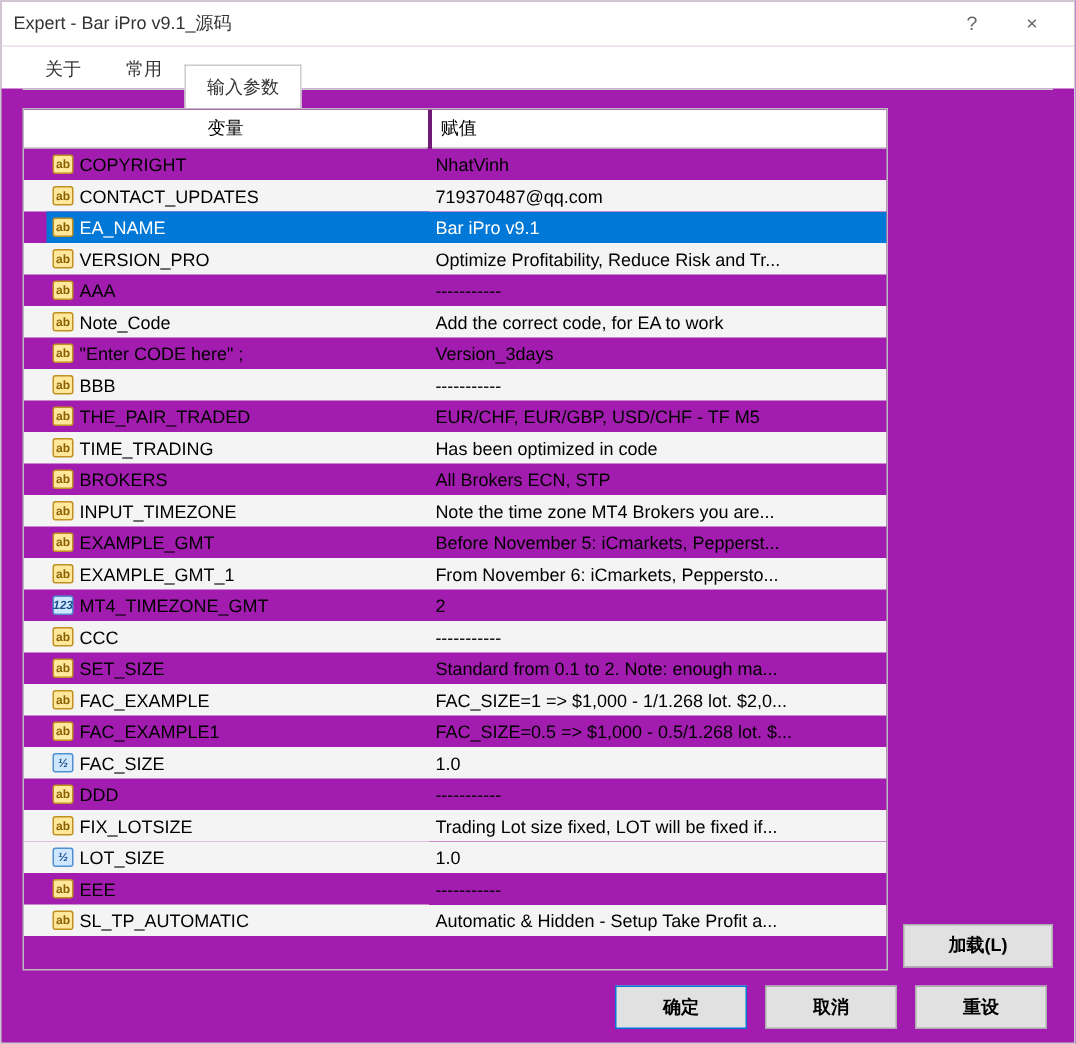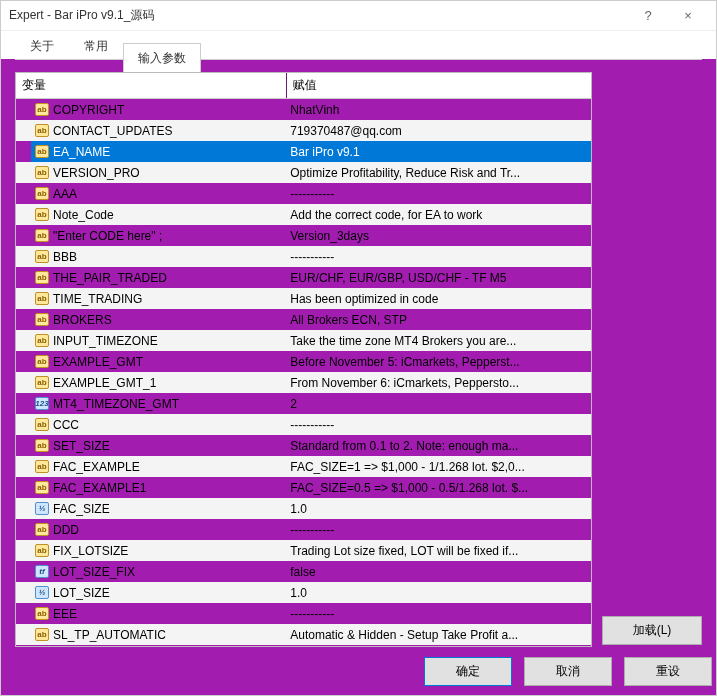--- a/index.html
+++ b/index.html
@@ -26,38 +26,38 @@
   .tab.active { border-color: #ccc; background: #fff; position: relative; top: 12px; }
   .tabstrip-line { height: 1px; background: #ccc; margin: 0 14px; }
   .content { flex: 1; display: flex; padding: 12px 14px 8px; gap: 10px; min-height: 0; }
   .table-wrap { flex: 1; border: 1px solid #bbb; display: flex; min-height: 0; }
   .table-scroll { flex: 1; overflow-y: scroll; overflow-x: hidden; }
   table { width: 100%; border-collapse: collapse; table-layout: fixed; }
   thead th {
     text-align: left; font-weight: normal; font-size: 12px; padding: 4px 6px;
     background: #fff; border-bottom: 1px solid #ccc; position: sticky; top: 0;
   }
-  thead th:first-child { border-right: 1px solid #701a75; }
+  thead th:first-child { border-right: 3px solid #701a75; text-align: center; }
   tbody td {
     padding: 2px 4px; font-size: 12px; height: 21px; white-space: nowrap;
     overflow: hidden; text-overflow: ellipsis; vertical-align: middle; margin-left: 15px;
   }
   tbody tr.alt { background: #f4f4f4; }
   tbody tr.selected td { background: #0078d7; color: #fff; }
   tbody td.var { display: flex; align-items: center; gap: 4px; }
   .ico { width: 14px; height: 13px; display: inline-flex; align-items: center; justify-content: center;
          font-size: 8px; font-weight: bold; border: 1px solid #c09020; background: #ffe79c;
          color: #8a6000; border-radius: 2px; flex-shrink: 0; line-height: 1; }
   .ico.num { border-color: #5090d0; background: #cfe6ff; color: #1a4f8a; font-style: italic; }
   .sidebtns { width: 100px; display: flex; flex-direction: column; justify-content: flex-end; gap: 10px; padding-bottom: 2px; }
   .btn {
     border: 1px solid #adadad; background: #e1e1e1; padding: 5px 0; text-align: center;
-    font-size: 12px; cursor: default; min-width: 88px;
-  }
-  .footer { height: 40px; display: flex; justify-content: flex-end; align-items: center; gap: 12px; padding: 0 4px 8px; }
+    font-size: 12px; cursor: default; min-width: 88px; font-weight: bold;
+  }
+  .footer { height: 40px; display: flex; justify-content: flex-end; align-items: center; gap: 12px; padding: 0 18px 8px; }
   .footer .btn { min-width: 88px; }
   .btn.primary { border: 1px solid #0078d7; }
   
   .table-scroll::-webkit-scrollbar { width: 16px; }
   .table-scroll::-webkit-scrollbar-track { background: #f0f0f0; }
   .table-scroll::-webkit-scrollbar-thumb { background: #c2c2c2; border: 1px solid #a0a0a0; }
 </style>
 </head>
 <body>
 
@@ -165,21 +165,21 @@
                   <span class="ico">ab</span>
                   <span>BROKERS</span>
                 </td>
                 <td>All Brokers ECN, STP</td>
               </tr>
               <tr class="alt">
                 <td class="var">
                   <span class="ico">ab</span>
                   <span>INPUT_TIMEZONE</span>
                 </td>
-                <td>Take the time zone MT4 Brokers you are...</td>
+                <td>Note the time zone MT4 Brokers you are...</td>
               </tr>
               <tr>
                 <td class="var">
                   <span class="ico">ab</span>
                   <span>EXAMPLE_GMT</span>
                 </td>
                 <td>Before November 5: iCmarkets, Pepperst...</td>
               </tr>
               <tr class="alt">
                 <td class="var">
@@ -236,27 +236,20 @@
                   <span>DDD</span>
                 </td>
                 <td>-----------</td>
               </tr>
               <tr class="alt">
                 <td class="var">
                   <span class="ico">ab</span>
                   <span>FIX_LOTSIZE</span>
                 </td>
                 <td>Trading Lot size fixed, LOT will be fixed if...</td>
-              </tr>
-              <tr>
-                <td class="var">
-                  <span class="ico num">tf</span>
-                  <span>LOT_SIZE_FIX</span>
-                </td>
-                <td>false</td>
               </tr>
               <tr class="alt">
                 <td class="var">
                   <span class="ico num">½</span>
                   <span>LOT_SIZE</span>
                 </td>
                 <td>1.0</td>
               </tr>
               <tr>
                 <td class="var">

